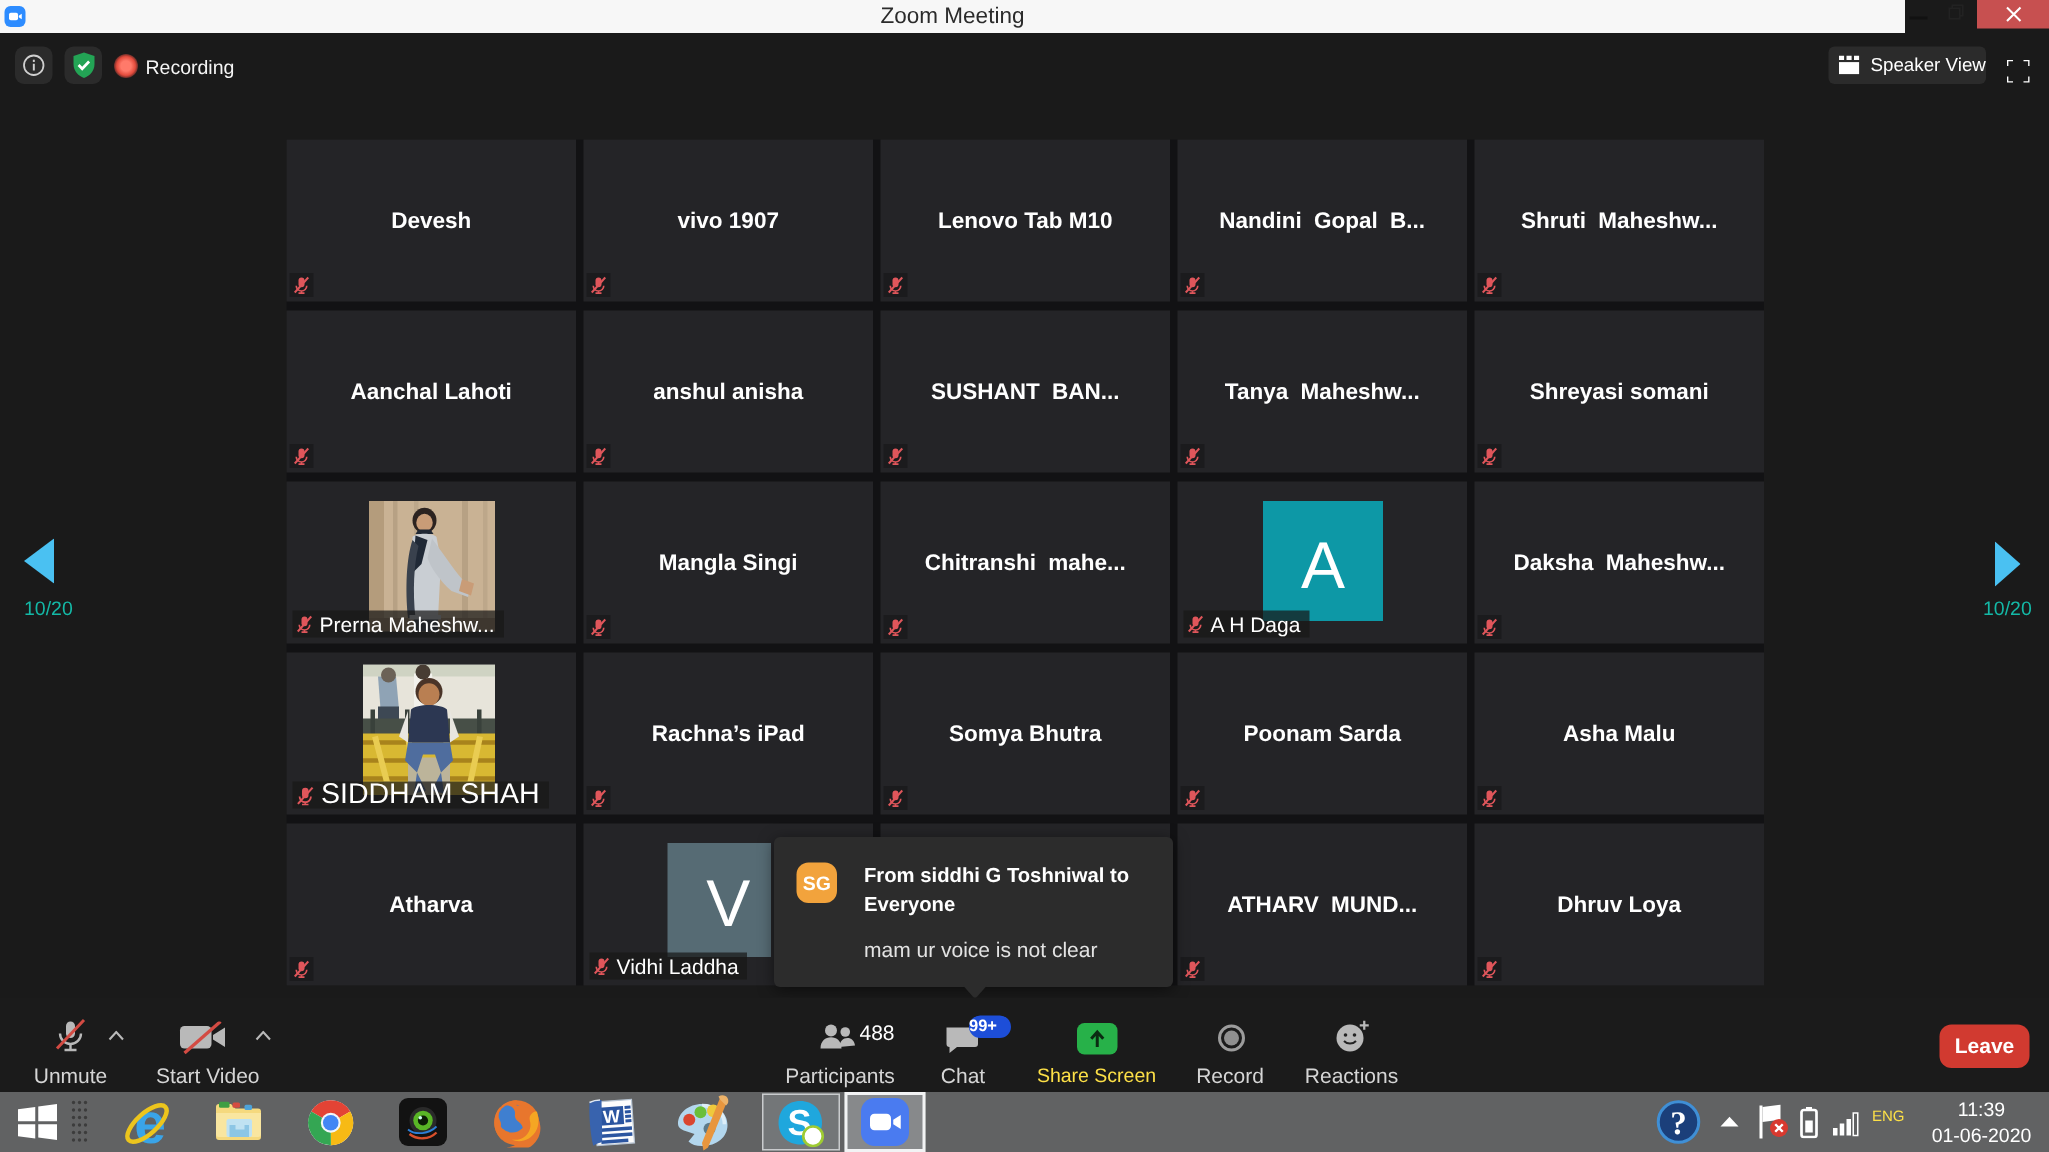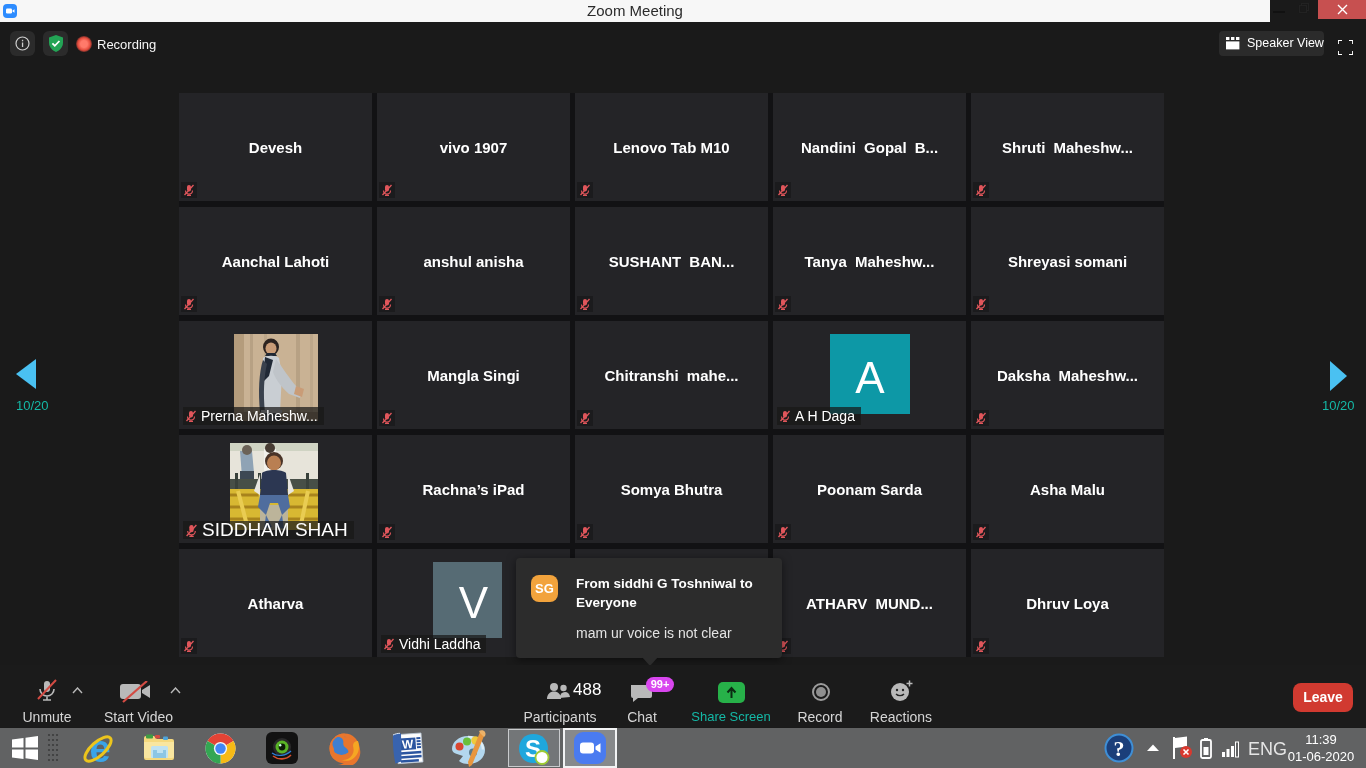--- a/index.html
+++ b/index.html
@@ -10,21 +10,21 @@
 #titlebar .zicon{position:absolute;left:3px;top:4px;width:14px;height:14px;border-radius:4px;background:#2d8cff}
 #titlebar .ztitle{position:absolute;left:0;top:0;width:100%;text-align:center;font-size:15px;line-height:21px;color:#2b2b2b}
 #btn-min{position:absolute;left:1264px;top:0;width:30px;height:19px}
 #btn-min:after{content:"";position:absolute;left:9px;top:11px;width:12px;height:1.6px;background:#111}
 #btn-max{position:absolute;left:1290px;top:0;width:28px;height:19px}
 #btn-close{position:absolute;left:1318px;top:0;width:48px;height:19px;background:#c75050;color:#fff;text-align:center;font-size:13px;line-height:18px}
 
 .pill{position:absolute;border-radius:6px;background:#2b2b2b}
 #recording-text{position:absolute;left:97px;top:37px;color:#f5f5f5;font-size:13px}
 
-#grid{position:absolute;left:179px;top:93px;width:985px;height:564px;background:#121214;display:grid;grid-template-columns:repeat(5,193px);grid-template-rows:repeat(5,108px);column-gap:5px;row-gap:6px}
+#grid{position:absolute;left:191px;top:93px;width:985px;height:564px;background:#121214;display:grid;grid-template-columns:repeat(5,193px);grid-template-rows:repeat(5,108px);column-gap:5px;row-gap:6px}
 .tile{position:relative;background:#242427;overflow:hidden}
 .tname{position:absolute;left:0;top:0;width:100%;height:100%;display:flex;align-items:center;justify-content:center;color:#fff;font-weight:bold;font-size:15px;text-align:center}
 .mic{position:absolute;left:2px;bottom:3px;width:16px;height:16px;background:rgba(0,0,0,.25);display:flex;align-items:center;justify-content:center}
 .nlabel{position:absolute;left:4px;bottom:4px;height:18px;background:rgba(24,24,24,.72);color:#fff;font-size:14px;display:flex;align-items:center;padding:0 6px 0 2px;white-space:nowrap}
 .nlabel svg{margin-right:4px}
 .ws{word-spacing:4px}
 
 .pgnum{position:absolute;color:#14b8a6;font-size:13px}
 
 #popup{position:absolute;left:516px;top:558px;width:266px;height:100px;background:#2c2c2c;border-radius:4px;box-shadow:0 2px 10px rgba(0,0,0,.5)}
@@ -417,36 +417,36 @@
   <svg class="abs" style="left:170px;top:22px" width="11" height="7" viewBox="0 0 11 7">
       <path d="M1 6l4.5-5L10 6" fill="none" stroke="#b9b9b9" stroke-width="1.4"></path>
     </svg>
   <div class="tbitem" style="left:515px;top:0;width:90px">
       <svg style="position:absolute;left:31px;top:17px" width="24" height="18" viewBox="0 0 24 18">
         <circle cx="8" cy="5" r="4" fill="#b9b9b9"></circle>
         <path d="M1 17c0-5 3.2-7.5 7-7.5s7 2.5 7 7.5z" fill="#b9b9b9"></path>
         <circle cx="17.5" cy="6" r="3.2" fill="#b9b9b9"></circle>
         <path d="M13.5 16c.5-4 2.5-6 5.5-6 2.6 0 4.5 1.7 5 5z" fill="#b9b9b9"></path>
       </svg>
-      <div style="position:absolute;left:58px;top:15px;color:#fff;font-size:17px">488</div>
+      <div style="position:absolute;left:58px;top:15px;color:#fff;font-size:14px">488</div>
       <div class="lab">Participants</div>
     </div>
   <div class="tbitem" style="left:612px;top:0;width:60px">
       <svg style="position:absolute;left:17px;top:18px" width="25" height="19" viewBox="0 0 25 19">
         <path d="M2 2h19a2 2 0 012 2v9a2 2 0 01-2 2H9l-5 4v-4H4a2 2 0 01-2-2z" fill="#b9b9b9"></path>
       </svg>
       <div class="lab">Chat</div>
     </div>
-  <div style="position:absolute;left:646px;top:12px;width:28px;height:15px;border-radius:8px;background:#d946ef;color:#fff;font-size:11px;font-weight:bold;text-align:center;line-height:15px">99+</div>
+  <div style="position:absolute;left:646px;top:12px;width:28px;height:15px;border-radius:8px;background:#1d4ed8;color:#fff;font-size:11px;font-weight:bold;text-align:left;line-height:15px">99+</div>
   <div class="tbitem" style="left:685px;top:0;width:92px;color:#23b050">
       <div style="position:absolute;left:33px;top:17px;width:27px;height:21px;border-radius:5px;background:#27b149"></div>
       <svg style="position:absolute;left:40px;top:21px" width="13" height="13" viewBox="0 0 13 13">
         <path d="M6.5 12V3M2.5 6.5L6.5 2l4 4.5" fill="none" stroke="#0b2b12" stroke-width="2"></path>
       </svg>
-      <div class="lab" style="color:#14b8a6;font-size:13px">Share Screen</div>
+      <div class="lab" style="color:#fde047;font-size:13px">Share Screen</div>
     </div>
   <div class="tbitem" style="left:790px;top:0;width:60px">
       <svg style="position:absolute;left:21px;top:17px" width="20" height="20" viewBox="0 0 20 20">
         <circle cx="10" cy="10" r="8" fill="none" stroke="#9c9c9c" stroke-width="2"></circle>
         <circle cx="10" cy="10" r="5" fill="#8f8f8f"></circle>
       </svg>
       <div class="lab">Record</div>
     </div>
   <div class="tbitem" style="left:865px;top:0;width:72px">
       <svg style="position:absolute;left:25px;top:14px" width="24" height="24" viewBox="0 0 24 24">
@@ -593,15 +593,15 @@
     <rect x="4.5" y="10" width="5" height="8" fill="#fff"></rect>
   </svg>
   <svg class="abs" style="left:1222px;top:10px" width="20" height="20" viewBox="0 0 20 20">
     <g fill="#fff">
         <rect x="0" y="14" width="3" height="5"></rect>
         <rect x="4.5" y="11" width="3" height="8"></rect>
         <rect x="9" y="8" width="3" height="11"></rect>
         <rect x="13.5" y="4" width="3" height="15" fill="none" stroke="#fff" stroke-width="1"></rect>
       </g>
   </svg>
-  <div class="abs" style="left:1248px;top:11px;color:#e5e5e5;font-size:18px">ENG</div>
+  <div class="abs" style="left:1248px;top:11px;color:#fde047;font-size:10px">ENG</div>
   <div class="abs" style="left:1285px;top:3px;width:72px;text-align:center;color:#fff;font-size:13px;line-height:17px">11:39<br>01-06-2020</div>
 </div>
 
 </body></html>

